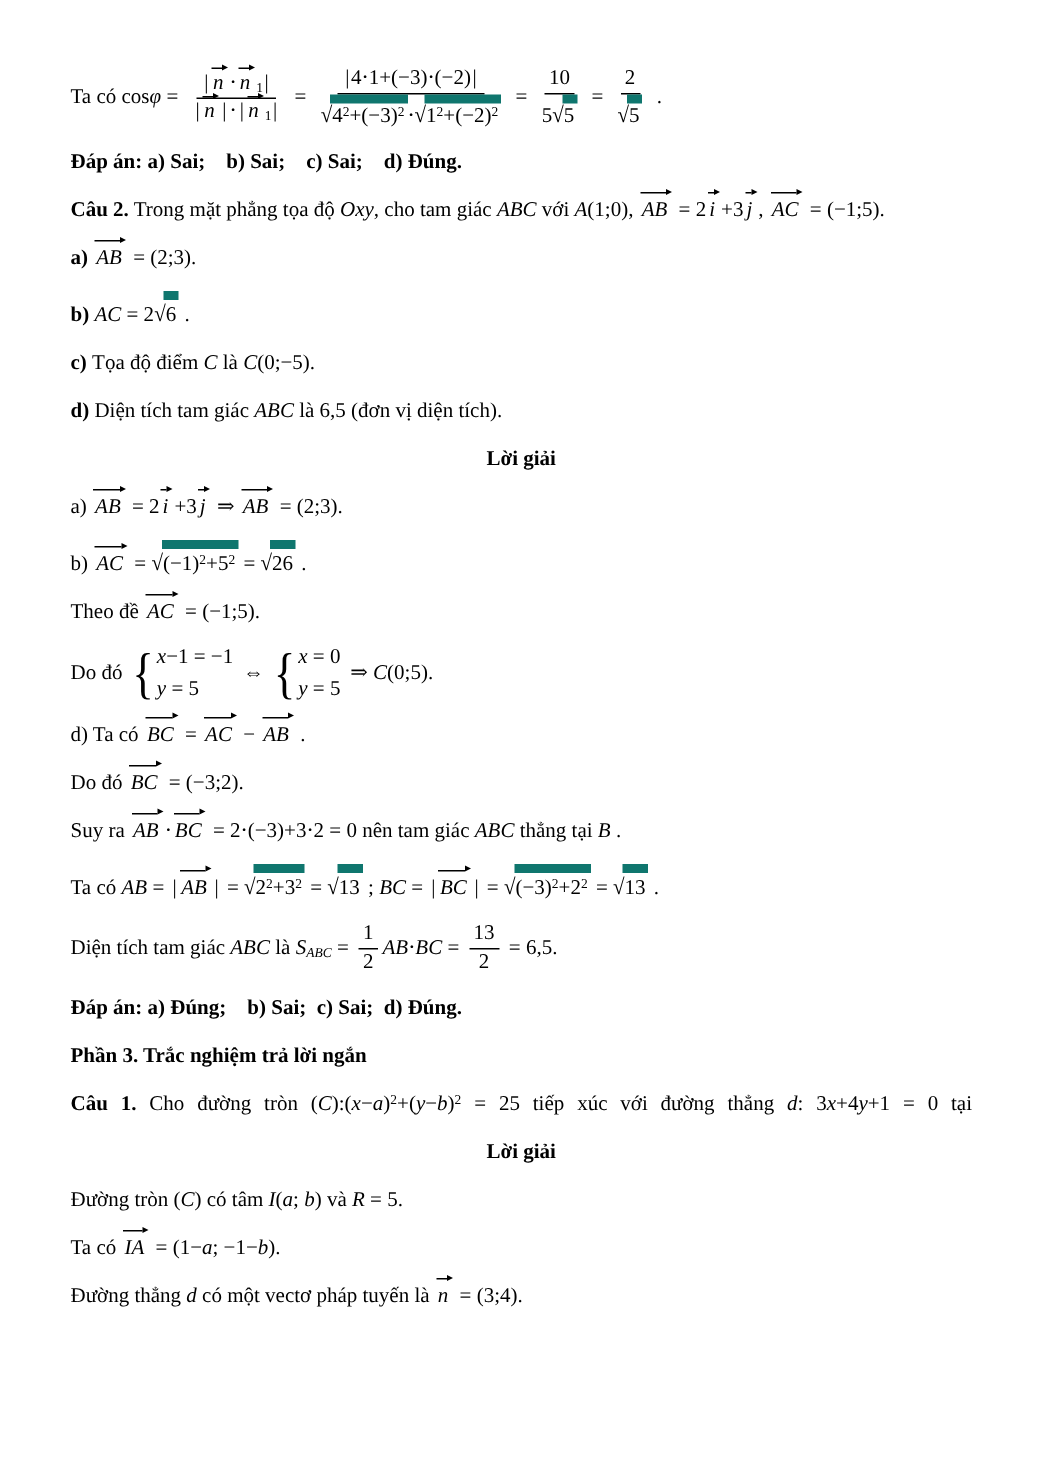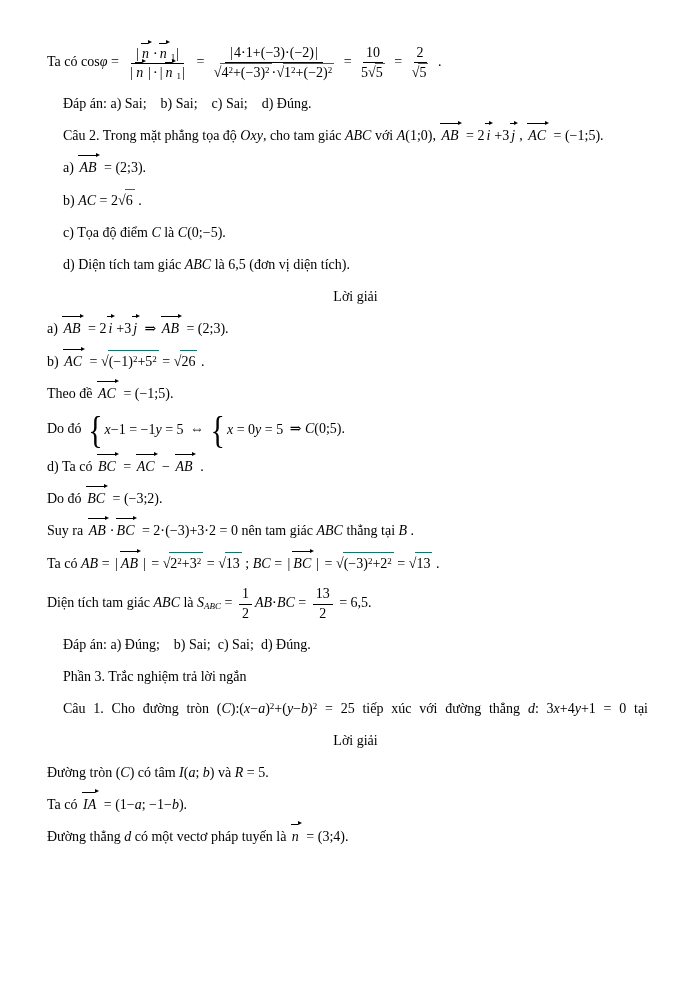--- a/index.html
+++ b/index.html
@@ -6,45 +6,45 @@
   .page{
     width:694px;height:982px;box-sizing:border-box;
     padding:44px 46px 10px 47px;
     background:#ffffff;color:#000000;
     font-family:"Liberation Serif","DejaVu Serif",serif;
     font-size:14px;overflow:hidden;
   }
   .line{margin:0 0 11px 0;line-height:1.5;}
   .center{text-align:center;}
   .just{text-align:justify;text-align-last:justify;}
-  .bd{font-weight:normal;margin-left:16px;}
+  .bd{font-weight:bold;}
   .it{font-style:italic;}
   sup.sup{font-size:9px;line-height:0;vertical-align:4px;}
   sub.sub{font-size:9px;line-height:0;vertical-align:-2px;}
   
   .vec{font-style:italic;position:relative;display:inline-block;margin:0 2px 0 1px;padding:0 2px 0 1px;}
   .vec::before{content:"";position:absolute;left:0;right:3px;top:-2px;border-top:1px solid #000;}
   .vec::after{content:"";position:absolute;right:-1px;top:-4.5px;width:0;height:0;
     border-left:4px solid #000;border-top:2.5px solid transparent;border-bottom:2.5px solid transparent;}
   
   .frac{display:inline-flex;flex-direction:column;align-items:center;vertical-align:middle;
     margin:0 3px;line-height:1.3;text-align:left;}
   .frac .num{padding:0 3px;border-bottom:1px solid #000;}
   .frac .den{padding:0 3px;}
   
   .sqrt{display:inline;white-space:nowrap;}
   .rsign{display:inline-block;transform:scaleY(1.05);}
-  .rad{display:inline-block;border-top:1px solid #0f766e;padding:0 2px 0 1px;margin-left:-1px;}
+  .rad{display:inline-block;border-top:6px solid #0f766e;padding:0 2px 0 1px;margin-left:-1px;}
   
   .abs{display:inline-block;padding:0 1px;}
   .abs::before,.abs::after{content:"|";padding:0 1px;font-style:normal;}
   
   .cases{display:inline-flex;align-items:center;vertical-align:middle;margin:0 3px;}
   .brace{font-size:30px;line-height:1;font-weight:400;margin-right:2px;transform:scaleY(1.25);display:inline-block;}
-  .col{display:inline-flex;flex-direction:row;row-gap:2px;}
+  .col{display:inline-flex;flex-direction:column;row-gap:2px;}
   .crow{line-height:1.3;text-align:left;}
 </style>
 </head>
 <body>
 
 <div class="page">
     <div class="line"><span class="tx">Ta có cos</span><span class="it">φ</span><span class="tx"> = </span><span class="frac">
         <span class="num"><span class="abs"><span class="vec">n</span><span class="tx">⋅</span><span class="vec">n</span><sub class="sub">1</sub></span></span>
         <span class="den"><span class="abs"><span class="vec">n</span></span><span class="tx">⋅</span><span class="abs"><span class="vec">n</span><sub class="sub">1</sub></span></span>
       </span><span class="tx"> = </span><span class="frac">

